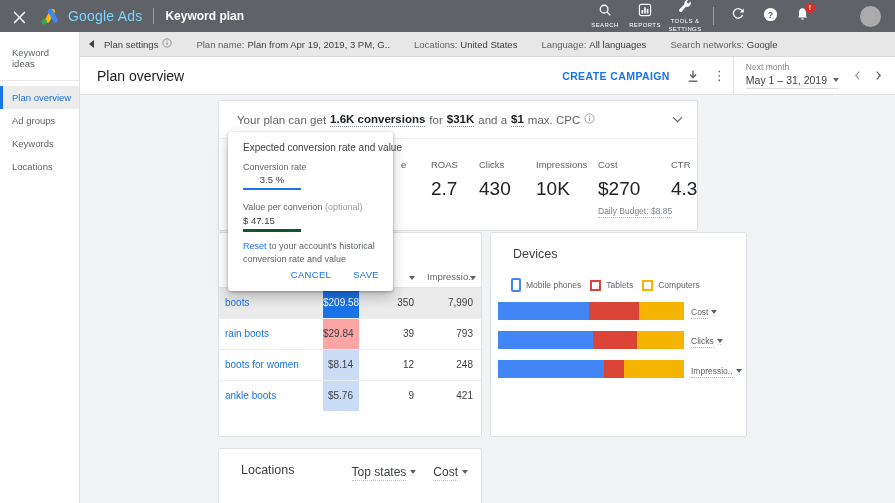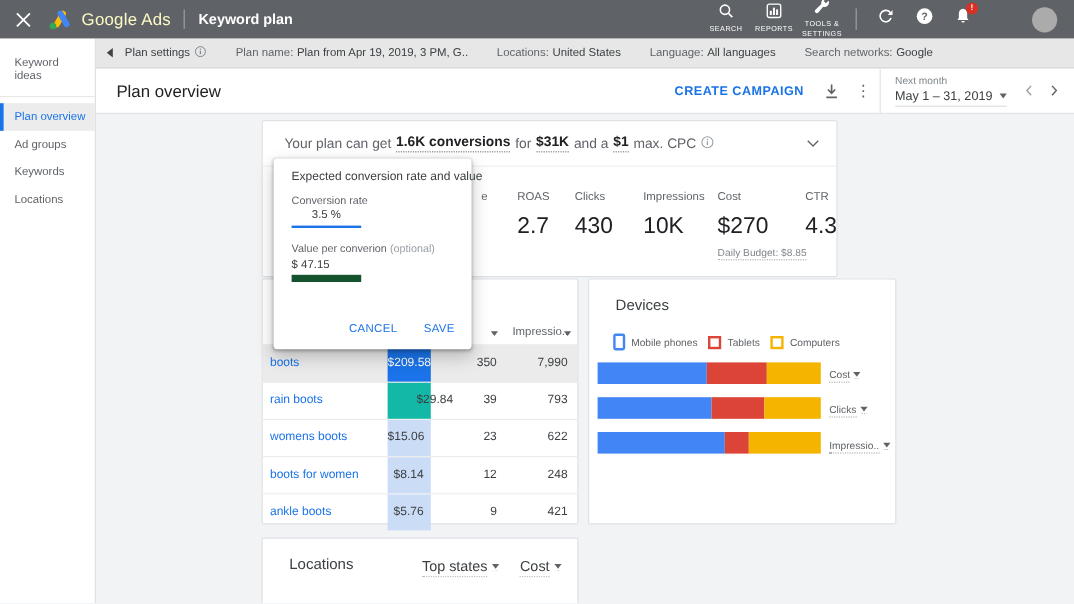--- a/index.html
+++ b/index.html
@@ -4,21 +4,21 @@
 <style>
   html,body{margin:0;padding:0;}
   body{font-family:"Liberation Sans",sans-serif;background:#f1f3f4;}
   #screen{position:relative;width:895px;height:503px;overflow:hidden;background:#f1f3f4;}
 
   
   .appbar{position:absolute;left:0;top:0;width:895px;height:32px;background:#5f6368;display:flex;align-items:center;z-index:60;}
   .ab-left{display:flex;align-items:center;padding-left:13px;}
   .close-x{width:13px;height:13px;cursor:pointer;}
   .logo{margin-left:13px;display:flex;align-items:center;}
-  .product{color:#fef9c3;font-size:14px;margin-left:7px;letter-spacing:.2px;}
+  .product{color:#7dd3fc;font-size:14px;margin-left:7px;letter-spacing:.2px;}
   .ab-div{width:1px;height:16px;background:rgba(255,255,255,.38);margin:0 11px;}
   .ab-page{color:#fff;font-size:12px;font-weight:bold;}
   .ab-right{margin-left:auto;display:flex;align-items:center;}
   .ab-action{width:40px;display:flex;flex-direction:column;align-items:center;cursor:pointer;}
   .ab-lbl{font-size:6px;color:#fff;letter-spacing:.4px;text-align:center;line-height:1.3;width:38px;margin-top:1px;}
   .ab-sep{width:1px;height:18px;background:rgba(255,255,255,.38);margin:0 8px;}
   .ab-icon{width:26px;display:flex;justify-content:center;align-items:center;position:relative;cursor:pointer;margin:0 3px;}
   .badge{position:absolute;top:-4px;right:0;width:10px;height:10px;border-radius:50%;background:#d93025;color:#fff;font-size:7px;font-weight:bold;text-align:center;line-height:10px;}
   .avatar{width:21px;height:21px;border-radius:50%;background:#ababab;margin:0 14px 0 42px;}
 
@@ -103,21 +103,21 @@
   .loc-dd span{border-bottom:1px dotted #c0c0c0;padding-bottom:1px;}
 
   
   .dialog{position:absolute;left:228px;top:132px;width:165px;height:159px;background:#fff;border-radius:3px;z-index:100;
           box-shadow:0 1px 3px rgba(0,0,0,.3),0 6px 14px rgba(0,0,0,.22);}
   .dlg-title{position:absolute;left:15px;top:10px;font-size:10px;color:#3c4043;white-space:nowrap;}
   .dlg-lb1{position:absolute;left:15px;top:30px;font-size:9px;color:#5f6368;}
   .dlg-in1{position:absolute;left:15px;top:42px;width:58px;font-size:9.5px;color:#3c4043;text-align:center;border-bottom:2px solid #1a73e8;padding-bottom:3px;cursor:text;}
   .dlg-lb2{position:absolute;left:15px;top:70px;font-size:9px;color:#5f6368;white-space:nowrap;}
   .dlg-lb2 .opt{color:#9aa0a6;}
-  .dlg-in2{position:absolute;left:15px;top:83px;width:58px;font-size:9.5px;color:#3c4043;border-bottom:6px solid #14532d;padding-bottom:3px;cursor:text;}
+  .dlg-in2{position:absolute;left:15px;top:83px;width:58px;font-size:9.5px;color:#3c4043;border-bottom:3px solid #14532d;padding-bottom:3px;cursor:text;}
   .dlg-reset{position:absolute;left:15px;top:108px;width:140px;font-size:9px;color:#5f6368;line-height:13px;}
   .dlg-reset .link{color:#1a73e8;cursor:pointer;}
   .dlg-actions{position:absolute;right:14px;bottom:11px;display:flex;gap:22px;font-size:9.5px;font-weight:normal;color:#1a73e8;letter-spacing:.3px;}
   .dlg-actions div{cursor:pointer;}
 </style>
 </head>
 <body>
 
 <div id="screen">
 
@@ -326,29 +326,23 @@
     </div>
     <div class="kw-rows">
       <div class="kw-row first">
         <span class="kw">boots</span>
         <span class="cost" style="background-color: rgb(26, 115, 232);">$209.58</span>
         <span class="clicks">350</span>
         <span class="impr">7,990</span>
       </div>
       <div class="kw-row">
         <span class="kw">rain boots</span>
-        <span class="cost" style="background-color: #14b8a6; padding-left: 24px;">$29.84</span>
+        <span class="cost" style="background-color: #fca5a5;">$29.84</span>
         <span class="clicks">39</span>
         <span class="impr">793</span>
-      </div>
-      <div class="kw-row">
-        <span class="kw">womens boots</span>
-        <span class="cost" style="background-color: rgb(203, 220, 247);">$15.06</span>
-        <span class="clicks">23</span>
-        <span class="impr">622</span>
       </div>
       <div class="kw-row">
         <span class="kw">boots for women</span>
         <span class="cost" style="background-color: rgb(203, 220, 247);">$8.14</span>
         <span class="clicks">12</span>
         <span class="impr">248</span>
       </div>
       <div class="kw-row">
         <span class="kw">ankle boots</span>
         <span class="cost" style="background-color: rgb(203, 220, 247);">$5.76</span>
@@ -420,19 +414,23 @@
   </div>
 
   <div class="dialog">
     <div class="dlg-title">Expected conversion rate and value</div>
     <div class="dlg-lb1">Conversion rate</div>
     <div class="dlg-in1">3.5 %</div>
     <div class="dlg-lb2">
       <span>Value per converion</span> <span class="opt">(optional)</span>
     </div>
     <div class="dlg-in2">$ 47.15</div>
+    <div class="dlg-reset">
+      <span class="link">Reset</span>
+      <span>to your account's historical conversion rate and value</span>
+    </div>
     <div class="dlg-actions">
       <div>CANCEL</div>
       <div>SAVE</div>
     </div>
   </div>
 
 </div>
 
 </body></html>

